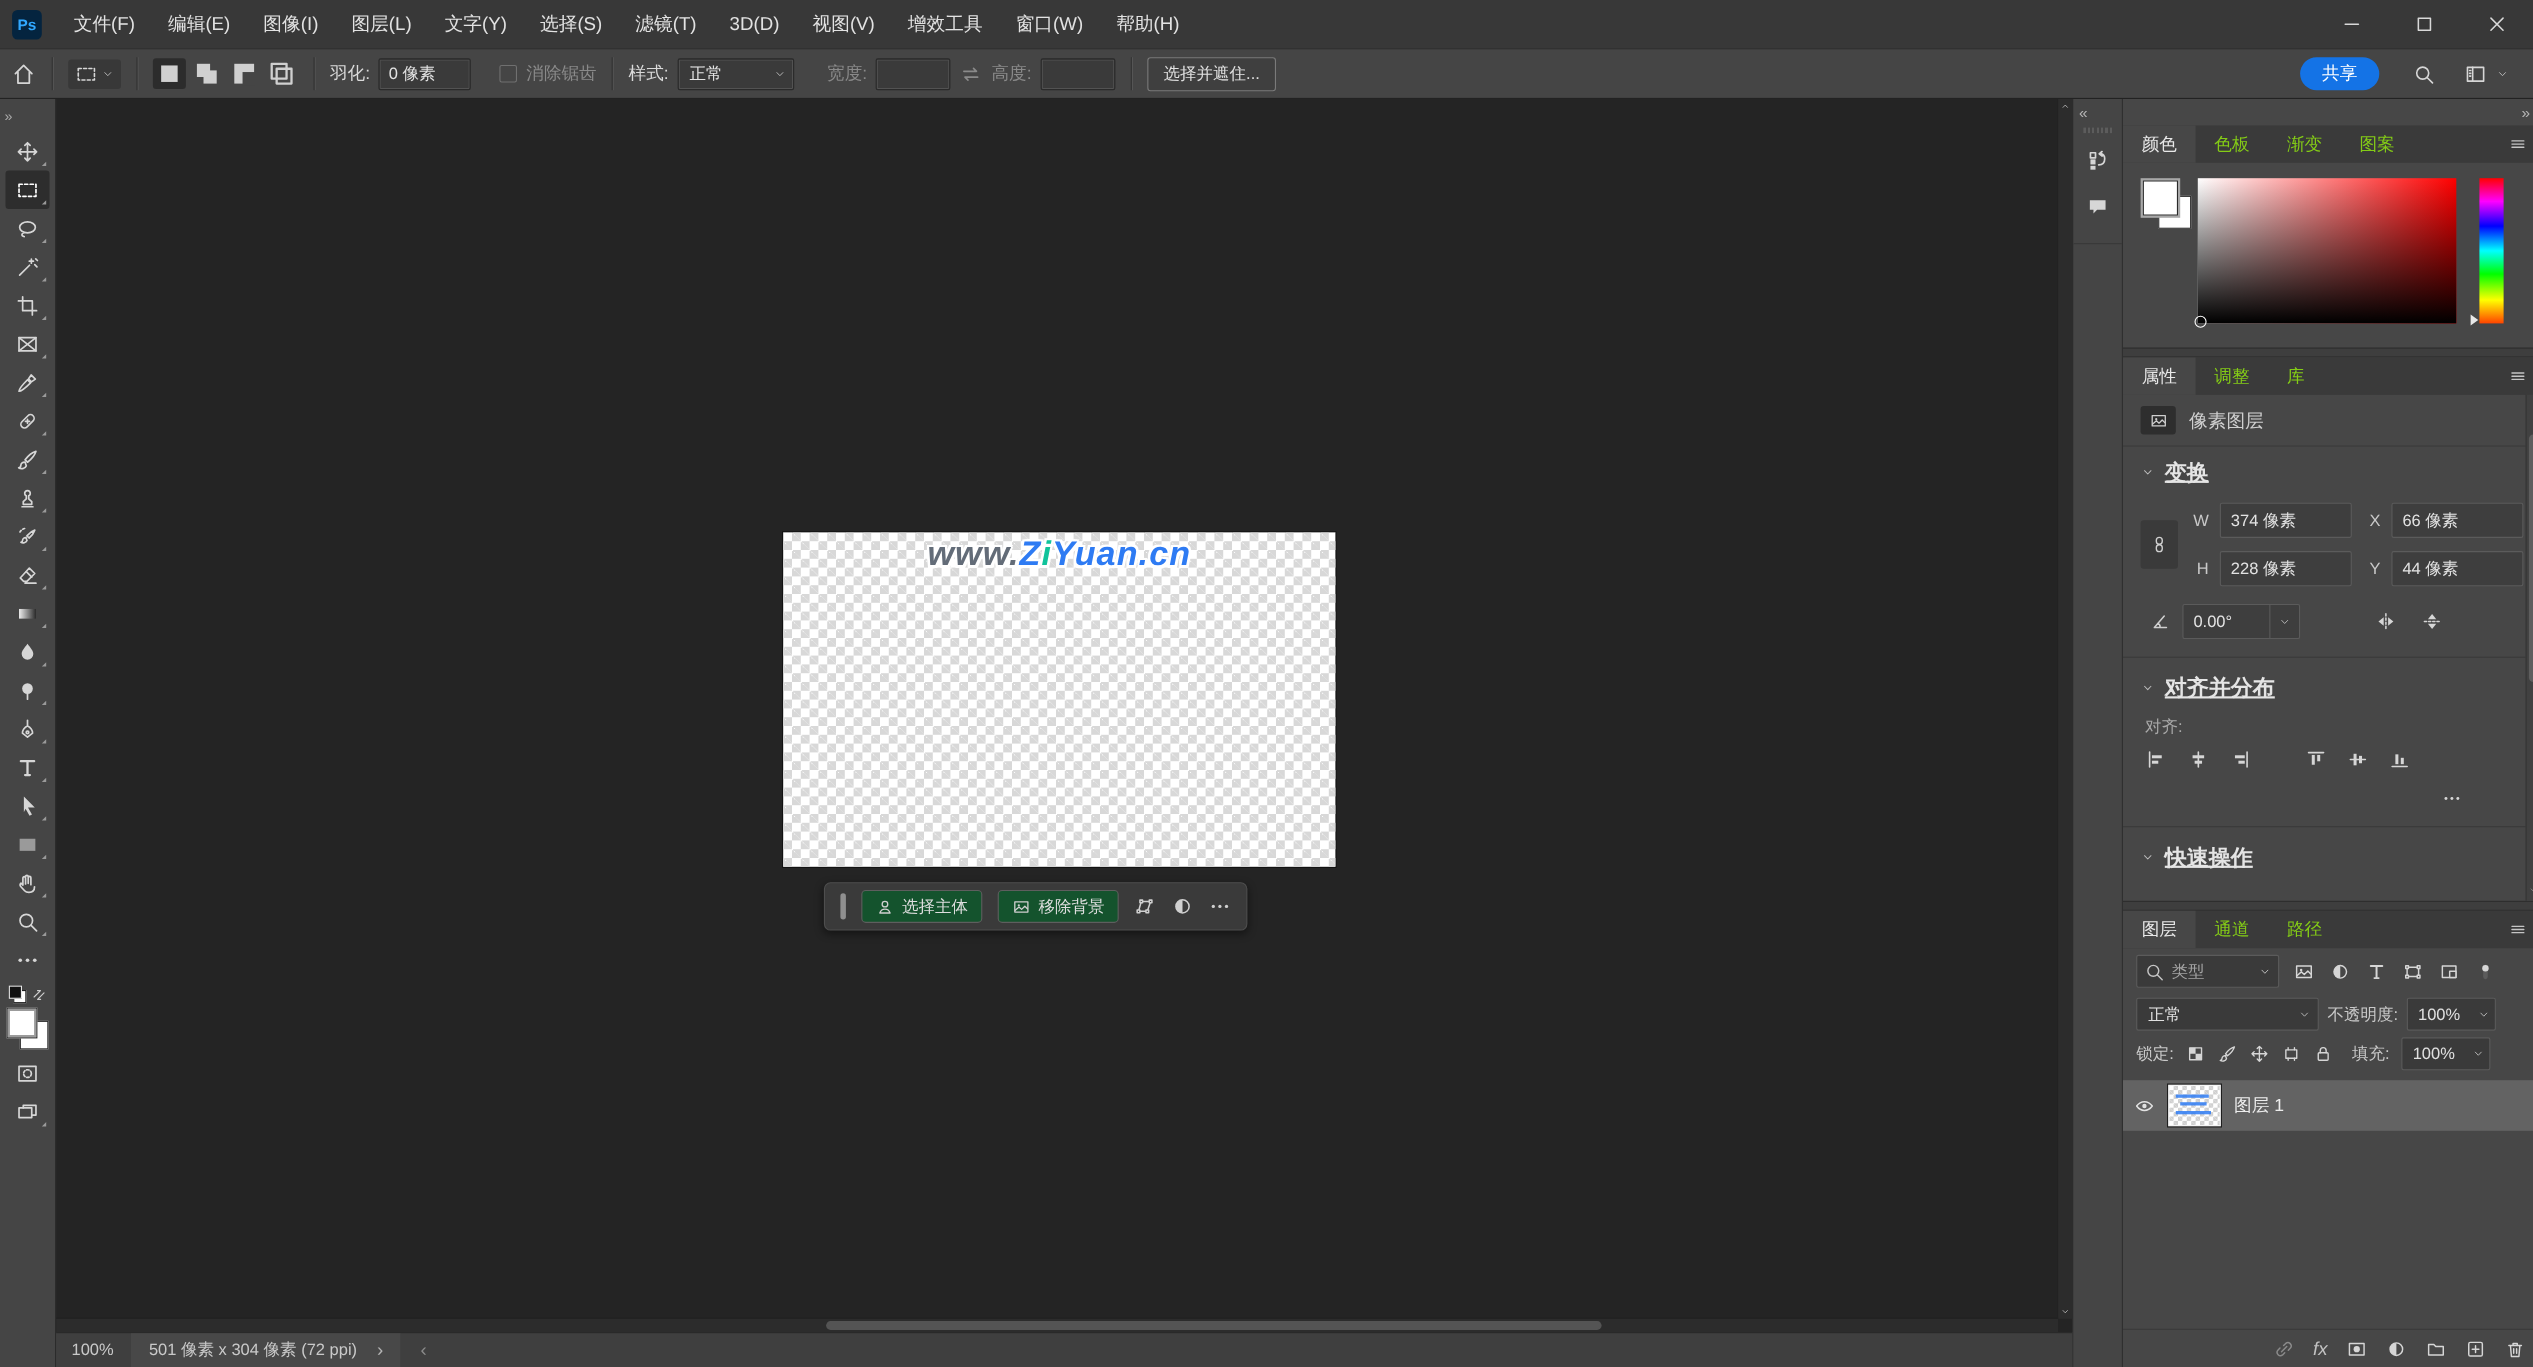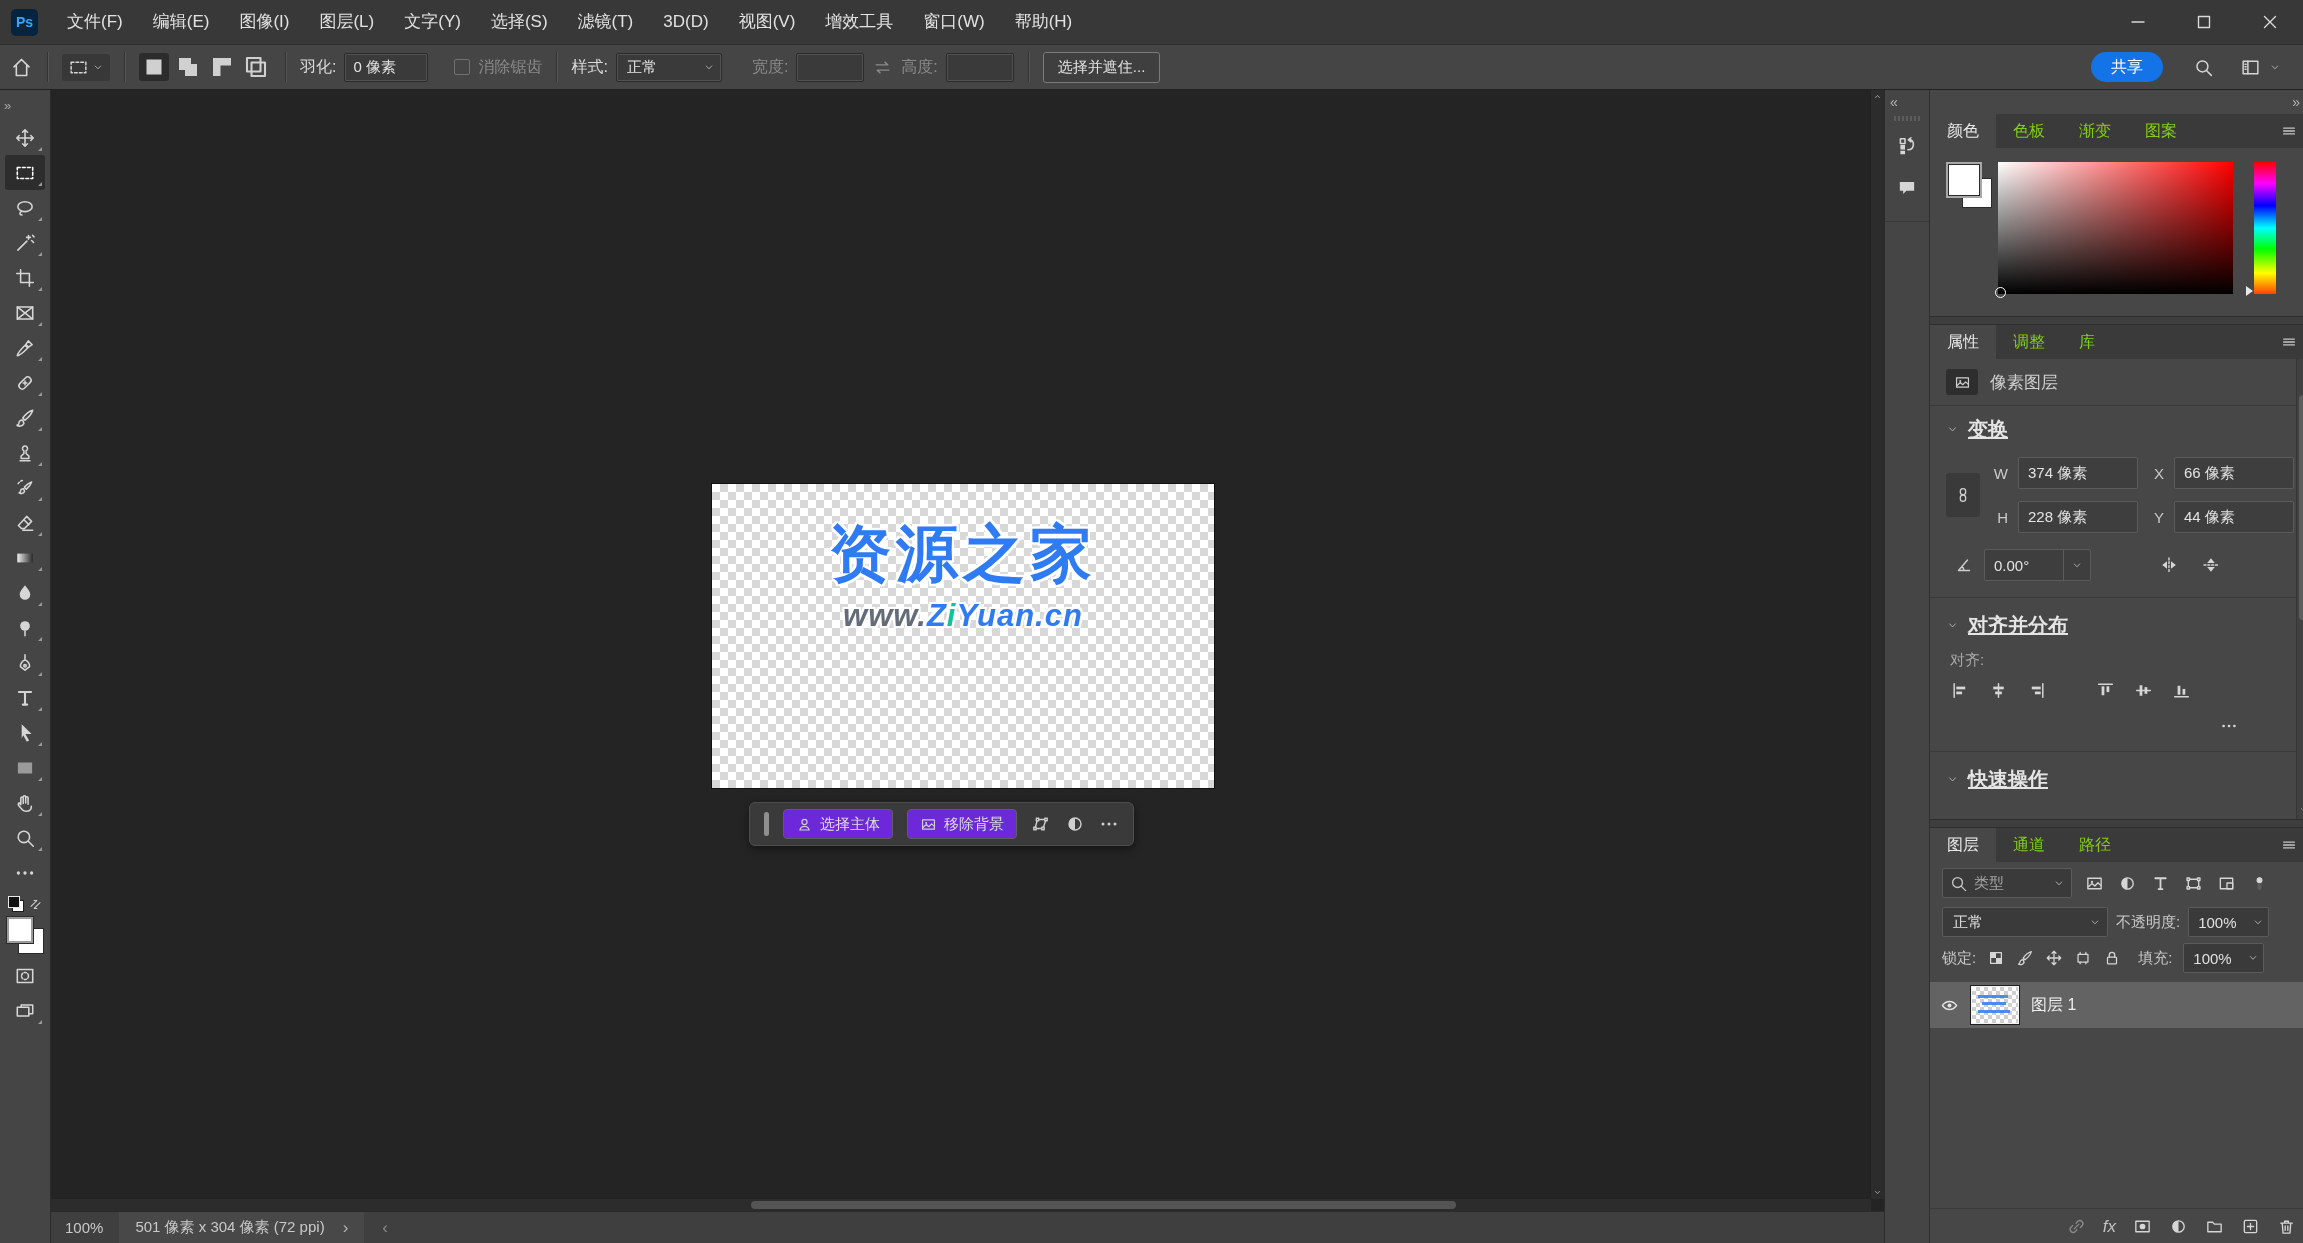--- a/index.html
+++ b/index.html
@@ -83,21 +83,21 @@
   .wm1{margin-top:28px;font-size:62px;font-weight:900;letter-spacing:5px;}
   .wm2{margin-top:2px;font-size:31px;font-style:italic;letter-spacing:1px;}
   .wm2 .gray{color:#636c78;} .wm2 .green{color:#10c39b;}
   .wm3{margin-top:26px;font-size:30px;letter-spacing:4px;}
   .wm4{margin-top:9px;font-size:29px;letter-spacing:1px;}
 
   .ctxbar{position:absolute;left:698px;top:712px;height:42px;background:#3a3a3a;border:1px solid #4e4e4e;border-radius:6px;
           box-shadow:0 3px 8px rgba(0,0,0,.45);display:flex;align-items:center;padding:0 14px;gap:14px;}
   .ctx-handle{width:5px;height:24px;border-radius:3px;background:#8f8f8f;flex:none;}
   .ctx-btn{height:28px;border:1px solid #5e5e5e;border-radius:4px;display:flex;align-items:center;gap:7px;padding:0 12px;
-           font-size:15px;color:#dedede;background:#6d28d9;}
+           font-size:15px;color:#dedede;background:#14532d;}
   .ctx-btn svg{width:17px;height:17px;color:#cfcfcf;}
   .ctx-ic{color:#cfcfcf;} .ctx-ic svg{width:20px;height:20px;}
 
   .vscroll{position:absolute;right:0;top:0;bottom:12px;width:13px;background:#2c2c2c;border-left:1px solid #222;
            display:flex;flex-direction:column;align-items:center;justify-content:space-between;padding:2px 0;color:#6a6a6a;font-size:10px;}
   .hscroll{position:absolute;left:0;right:13px;bottom:0;height:12px;background:#2c2c2c;border-top:1px solid #222;}
   .hthumb{position:absolute;left:700px;width:705px;top:2px;height:8px;border-radius:4px;background:#545454;}
 
   .statusbar{height:31px;background:#3f3f3f;border-top:1px solid #2a2a2a;display:flex;align-items:center;flex:none;
              font-size:15px;color:#c9c9c9;padding-left:14px;}
@@ -500,21 +500,20 @@
                 <path d="M6.5 6.5V4.5H17v8h-3.5"></path>
               </svg>
             </span>
           </div>
       </div>
     </div>
 
     <div class="docarea">
       <div class="canvas">
         <div class="artwork">
-          <div class="wm wm1">资源之家</div>
           <div class="wm wm2"><span class="gray">www.</span><span>Z</span><span class="green">i</span><span>Yuan.cn</span></div>
         </div>
 
         <div class="ctxbar">
           <span class="ctx-handle"></span>
           <span class="ctx-btn">
             <span class="icon-btn">
                 <svg viewBox="0 0 20 20">
                   <circle cx="10" cy="7" r="3"></circle>
                   <path d="M4.5 16.5c1-3 3-4.2 5.5-4.2s4.5 1.2 5.5 4.2z"></path>

